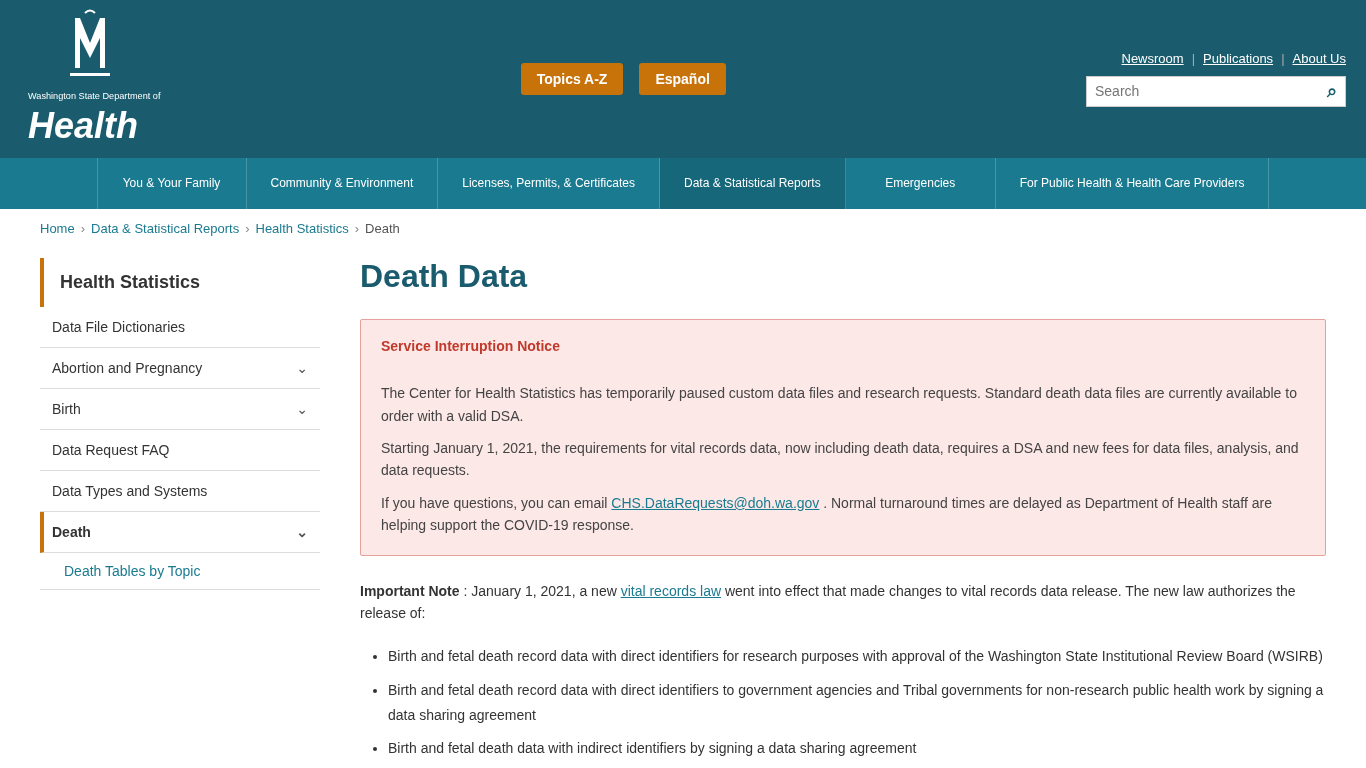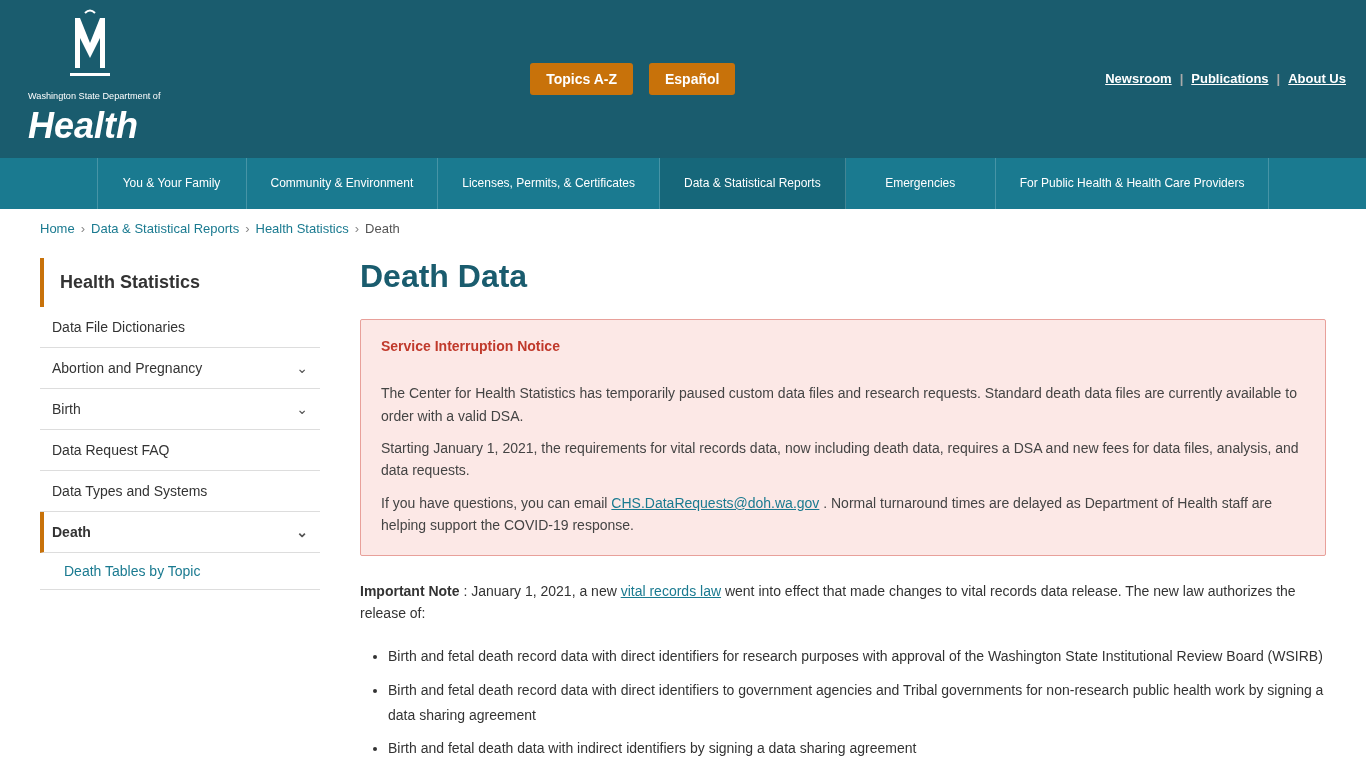--- a/index.html
+++ b/index.html
@@ -37,21 +37,20 @@
       flex-direction: column;
       align-items: flex-end;
       gap: 10px;
     }
     .top-links {
       display: flex;
       gap: 8px;
       align-items: center;
       color: white;
       font-size: 13px;
-      font-weight: bold;
     }
     .top-links a {
       color: white;
       text-decoration: underline;
       cursor: pointer;
     }
     .top-links span { color: #aaa; }
     .btn-topics {
       background: #c8720a;
       color: white;
@@ -256,20 +255,26 @@
   </div>
 
   <div class="header-right">
     <div class="top-links">
       <a>Newsroom</a>
       <span>|</span>
       <a>Publications</a>
       <span>|</span>
       <a>About Us</a>
     </div>
+    <div class="search-container">
+      <input type="text" placeholder="Search" style="">
+      <button class="search-icon-btn">
+        <span>⌕</span>
+      </button>
+    </div>
   </div>
 </div>
 
 <nav class="nav-bar">
   <div class="nav-item">You &amp; Your Family</div>
   <div class="nav-item">Community &amp; Environment</div>
   <div class="nav-item">Licenses, Permits, &amp; Certificates</div>
   <div class="nav-item active">Data &amp; Statistical Reports</div>
   <div class="nav-item">Emergencies</div>
   <div class="nav-item">For Public Health &amp; Health Care Providers</div>

